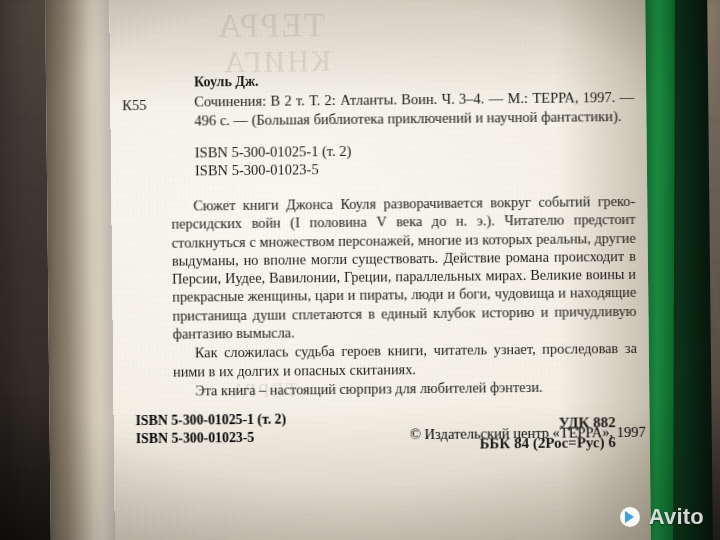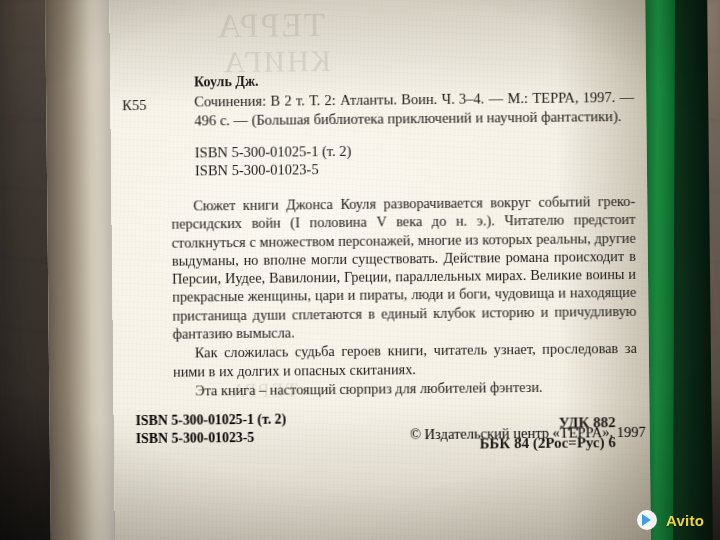--- a/index.html
+++ b/index.html
@@ -222,23 +222,23 @@
 
   
   .watermark {
     position: absolute;
     right: 8px;
     bottom: 6px;
     display: flex;
     align-items: center;
     gap: 9px;
     padding: 3px 8px 4px 6px;
-    color: #fde047;
+    color: #e5e5e5;
     font-family: "Liberation Sans", sans-serif;
-    font-size: 15px;
+    font-size: 22px;
     font-weight: bold;
     letter-spacing: .2px;
     text-shadow: 0 1px 2px rgba(0,0,0,.6);
     opacity: .93;
   }
   .wm-logo {
     width: 20px; height: 20px;
     border-radius: 50%;
     background: #fff;
     position: relative;

